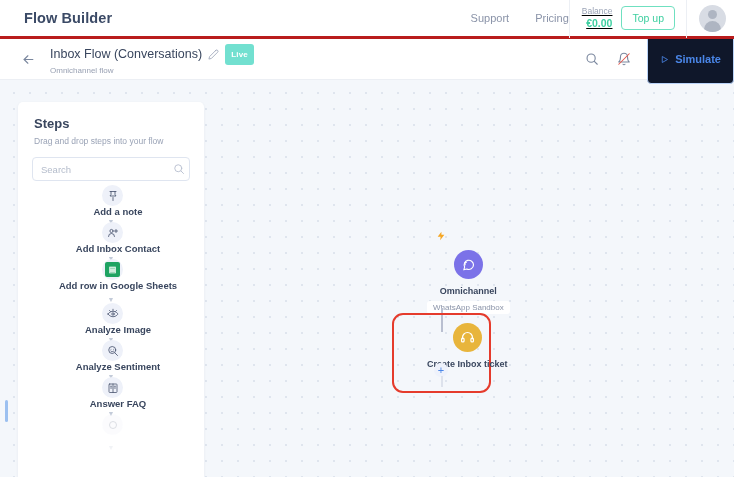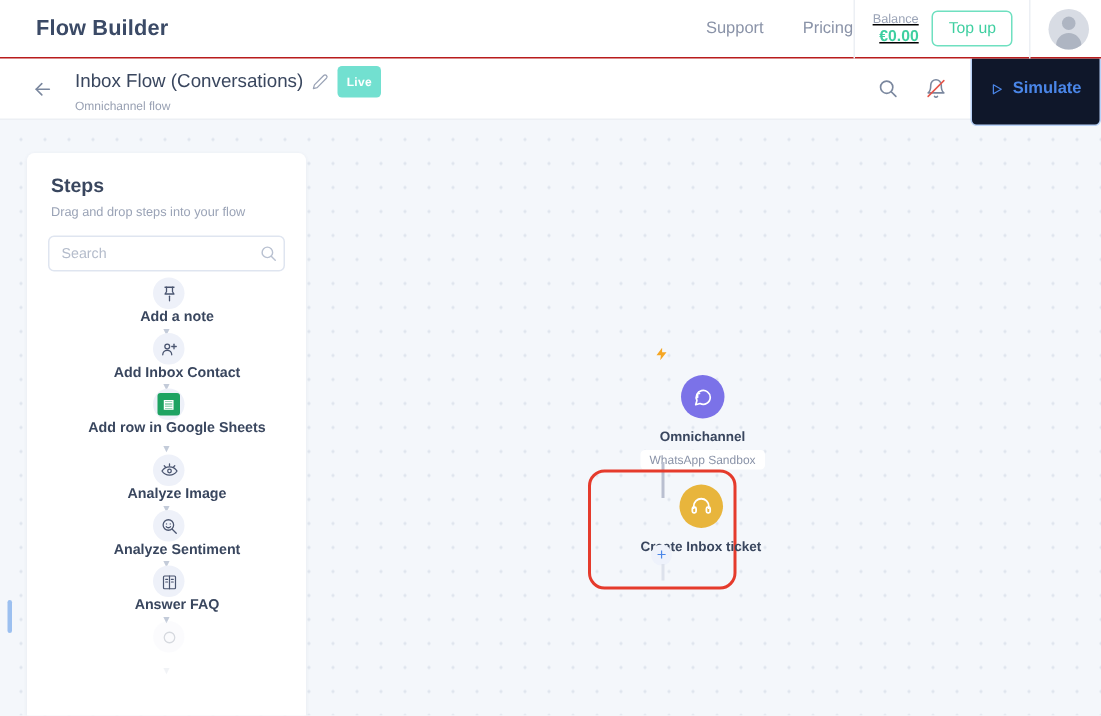--- a/index.html
+++ b/index.html
@@ -8,21 +8,21 @@
     font-family: "Liberation Sans", sans-serif;
     background: #f4f7fa;
     overflow: hidden;
   }
   #app { position: relative; width: 734px; height: 477px; }
 
   
   .topbar {
     position: absolute; top: 0; left: 0; width: 734px; height: 39px;
     background: #ffffff;
-    border-bottom: 1px solid #b91c1c;
+    border-bottom: 3px solid #b91c1c;
     display: flex; align-items: center;
     z-index: 30;
   }
   .brand {
     margin-left: 24px;
     font-size: 14.5px; font-weight: 700; color: #3b4a66;
     letter-spacing: .1px;
   }
   .topnav { margin-left: auto; display: flex; align-items: center; gap: 26px; }
   .topnav a {

